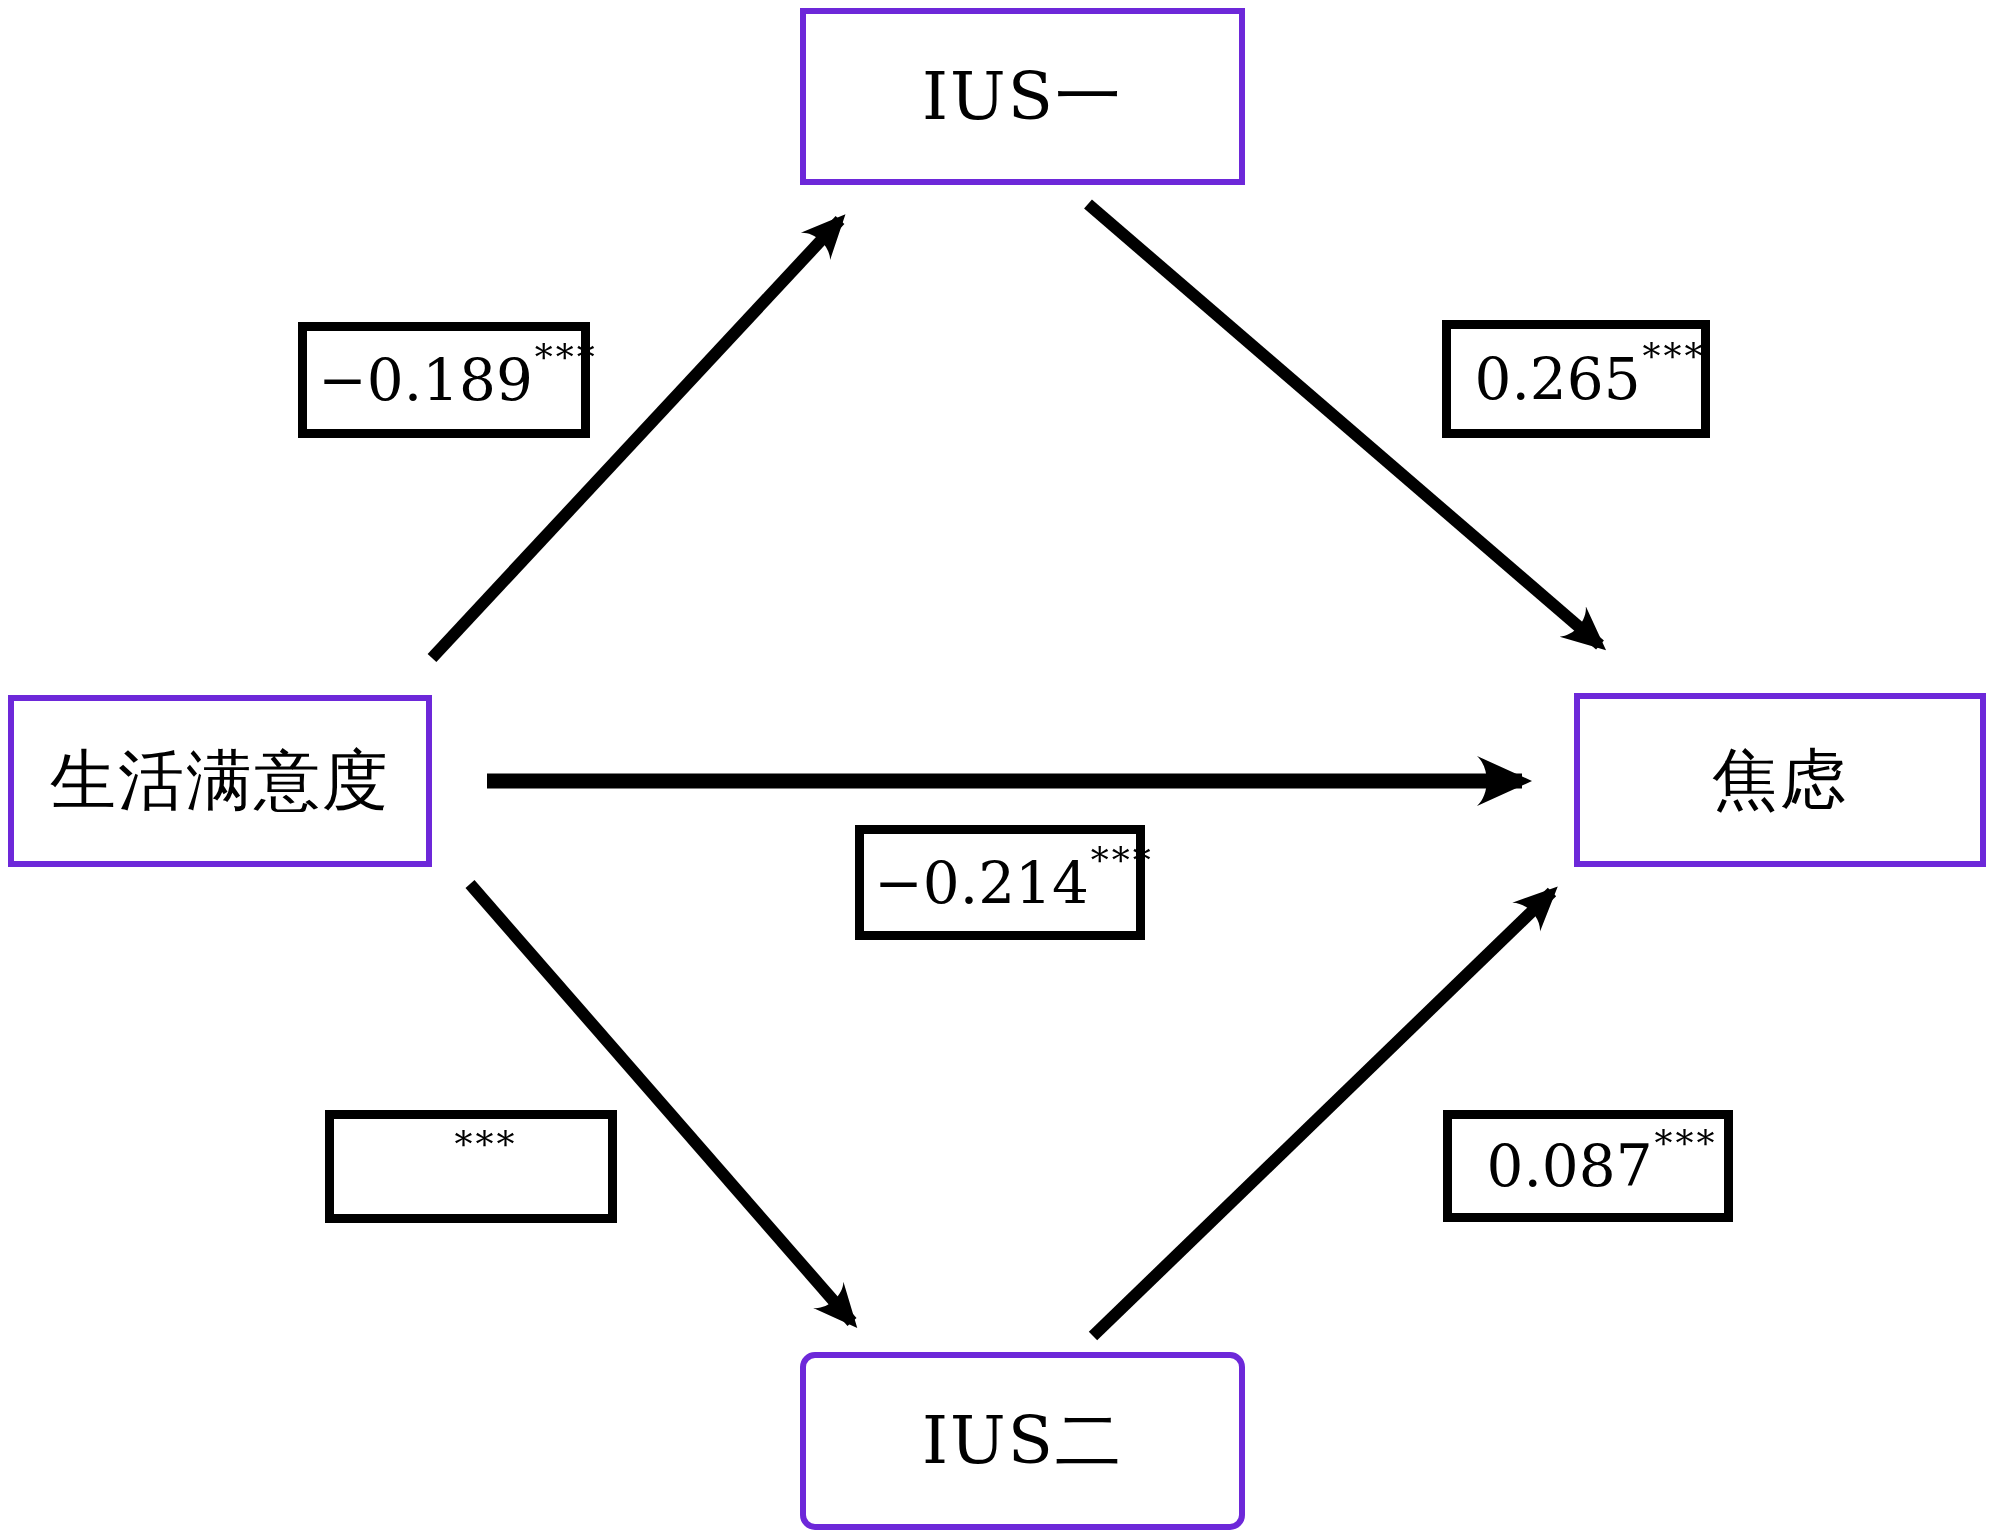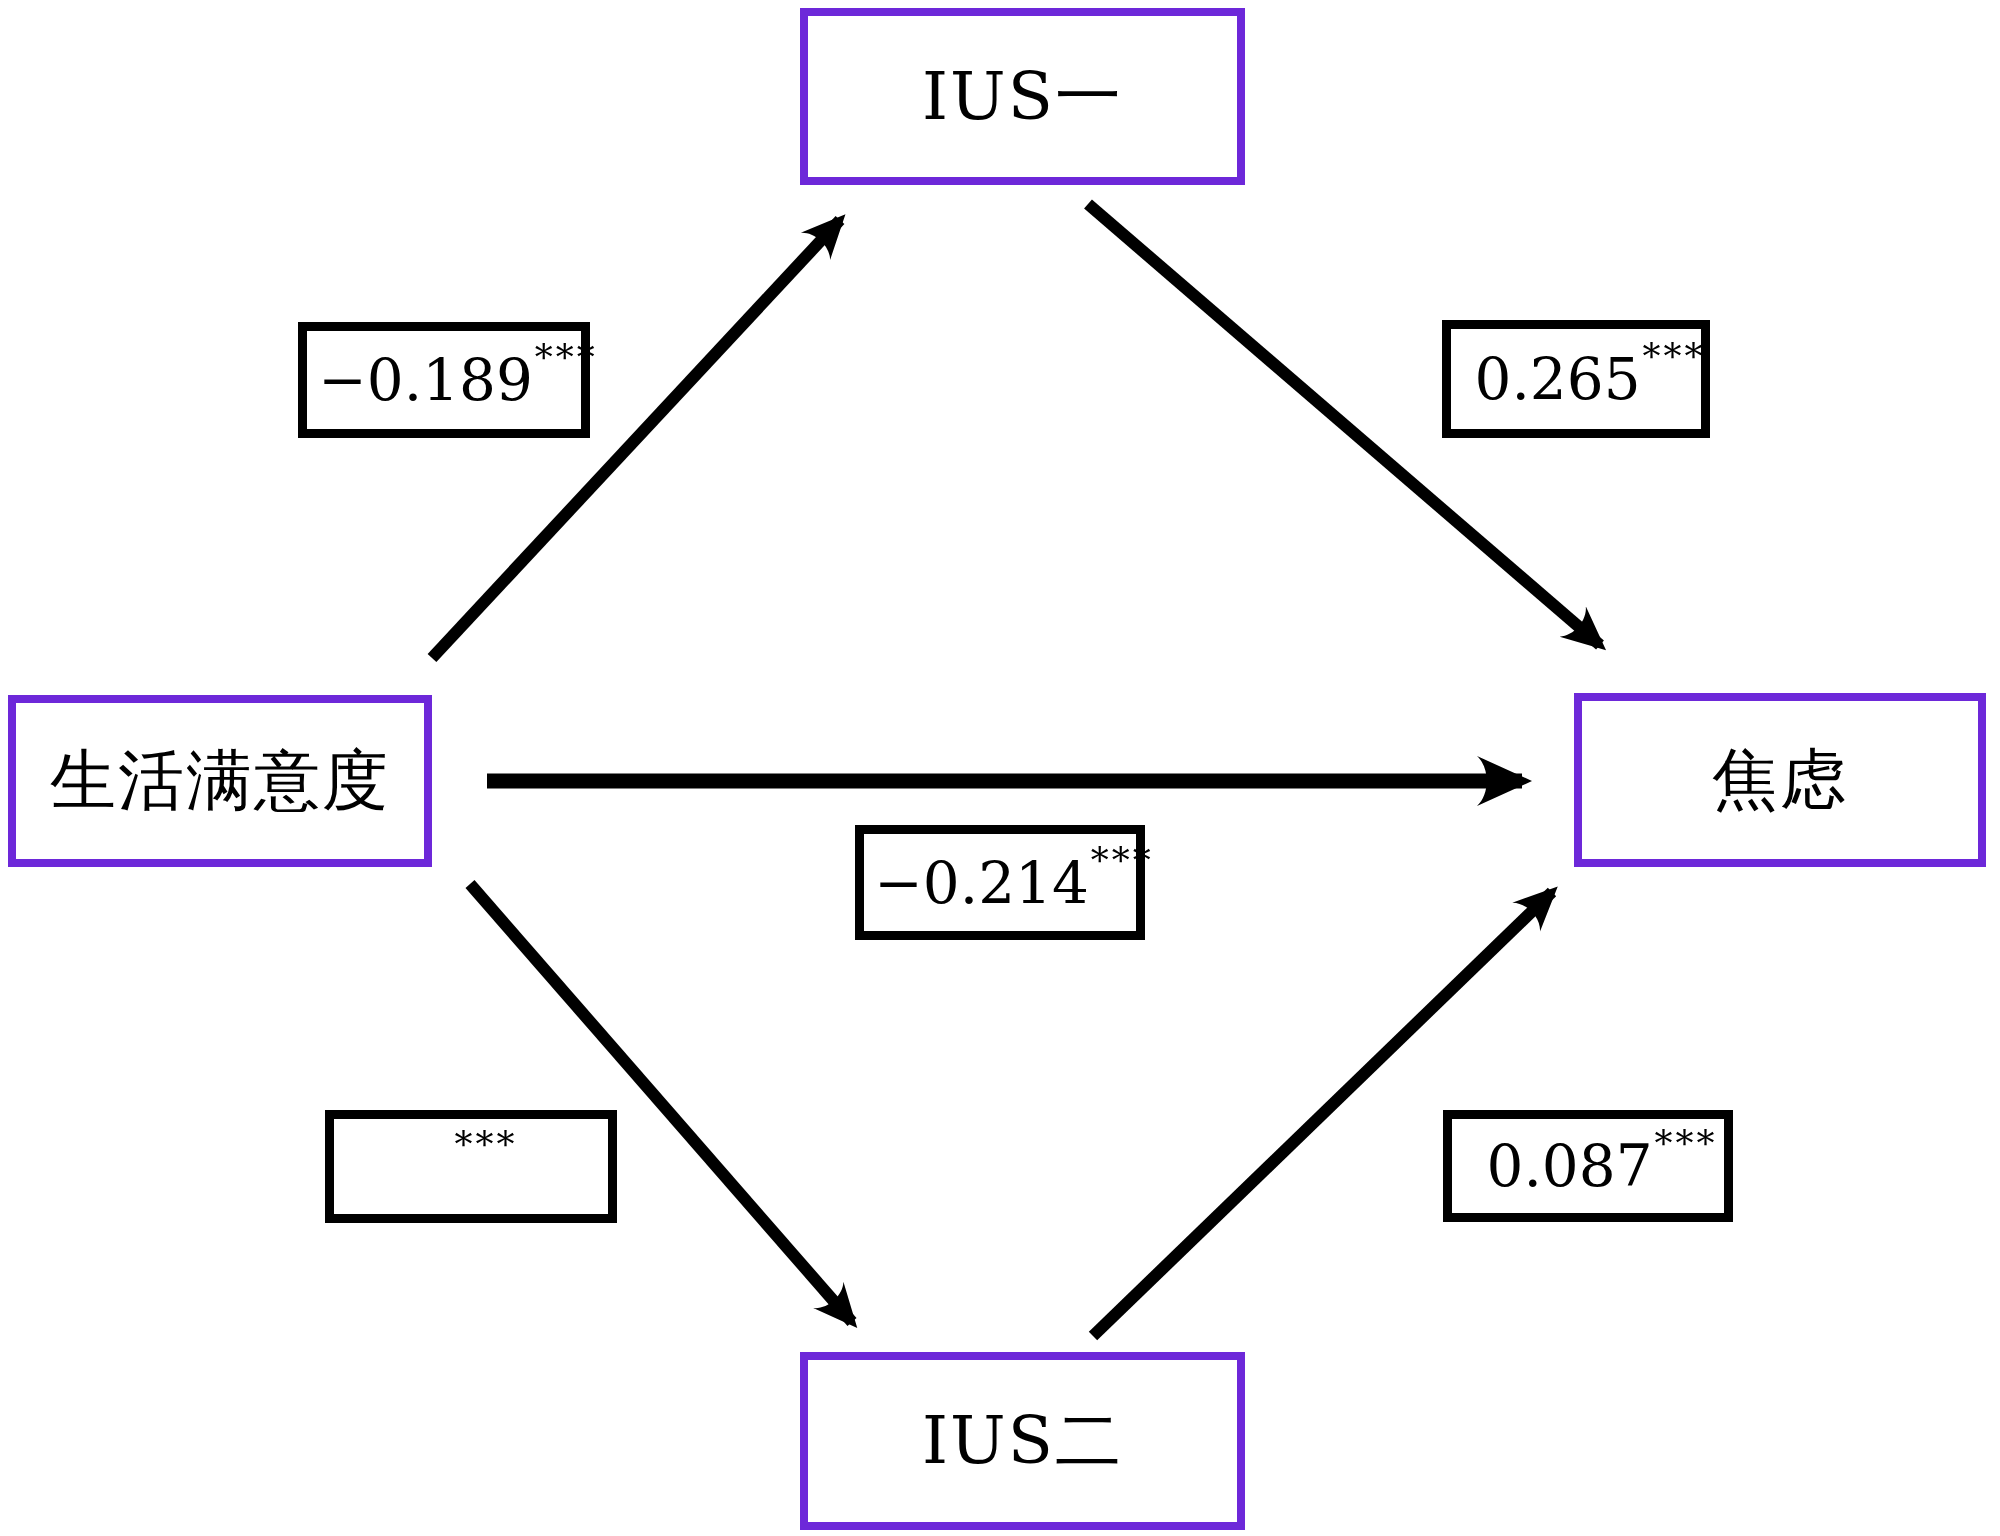--- a/index.html
+++ b/index.html
@@ -8,31 +8,31 @@
     width:2000px;height:1536px;
     background:#ffffff;
     font-family:"DejaVu Serif","Liberation Serif",serif;
     color:#000;
     overflow:hidden;
   }
   svg.arrows{position:absolute;left:0;top:0;width:2000px;height:1536px;}
   .node{
     position:absolute;
     box-sizing:border-box;
-    border:8px solid #6d28d9;
+    border:6px solid #6d28d9;
     background:#fff;
     display:flex;align-items:center;justify-content:center;
     font-size:66px;
     letter-spacing:2px;
     white-space:nowrap;
   }
   #n-ius1{left:800px;top:8px;width:445px;height:177px;}
   #n-life{left:8px;top:695px;width:424px;height:172px;}
   #n-anx{left:1574px;top:693px;width:412px;height:174px;}
-  #n-ius2{left:800px;top:1352px;width:445px;height:178px;}
+  #n-ius2{left:800px;top:1352px;width:445px;height:178px;border-radius:15px;}
   .coef{
     position:absolute;
     box-sizing:border-box;
     border:9px solid #000;
     background:#fff;
     display:flex;align-items:center;justify-content:center;
     font-size:58px;
     white-space:nowrap;
     padding-left:28px;
   }

